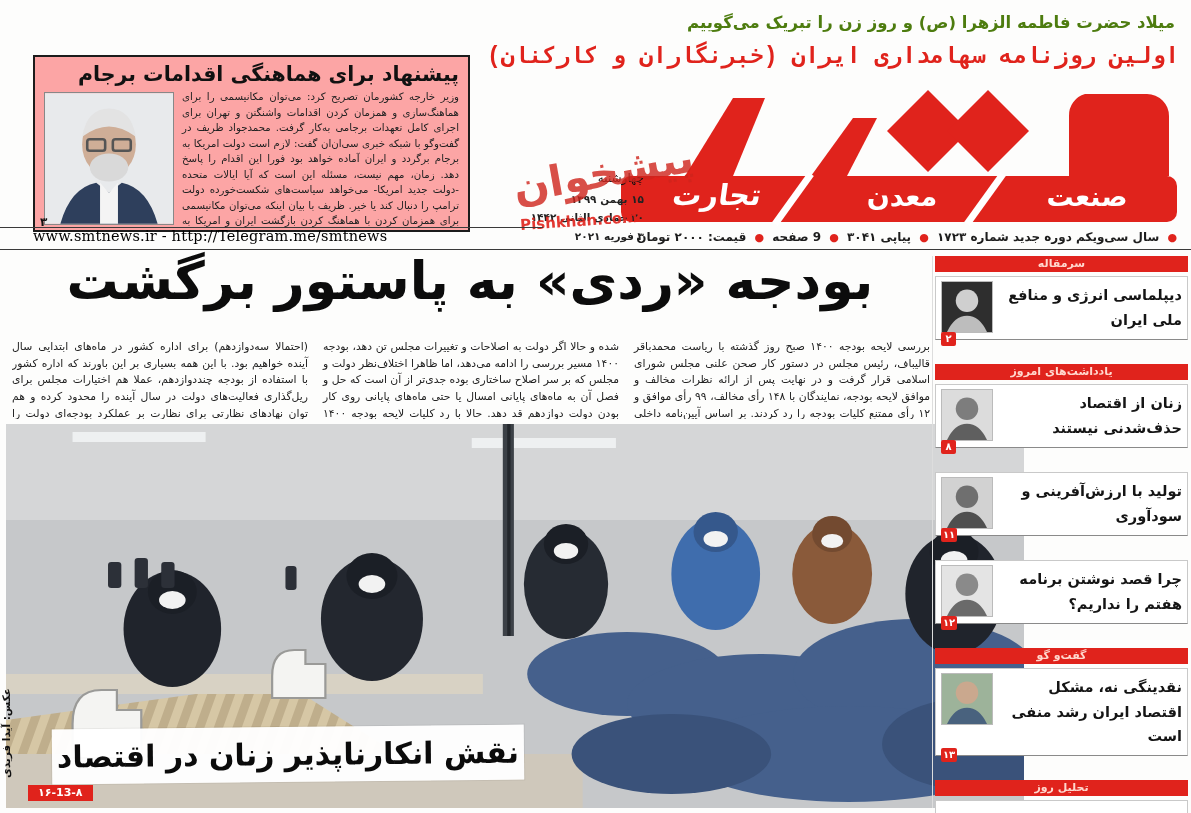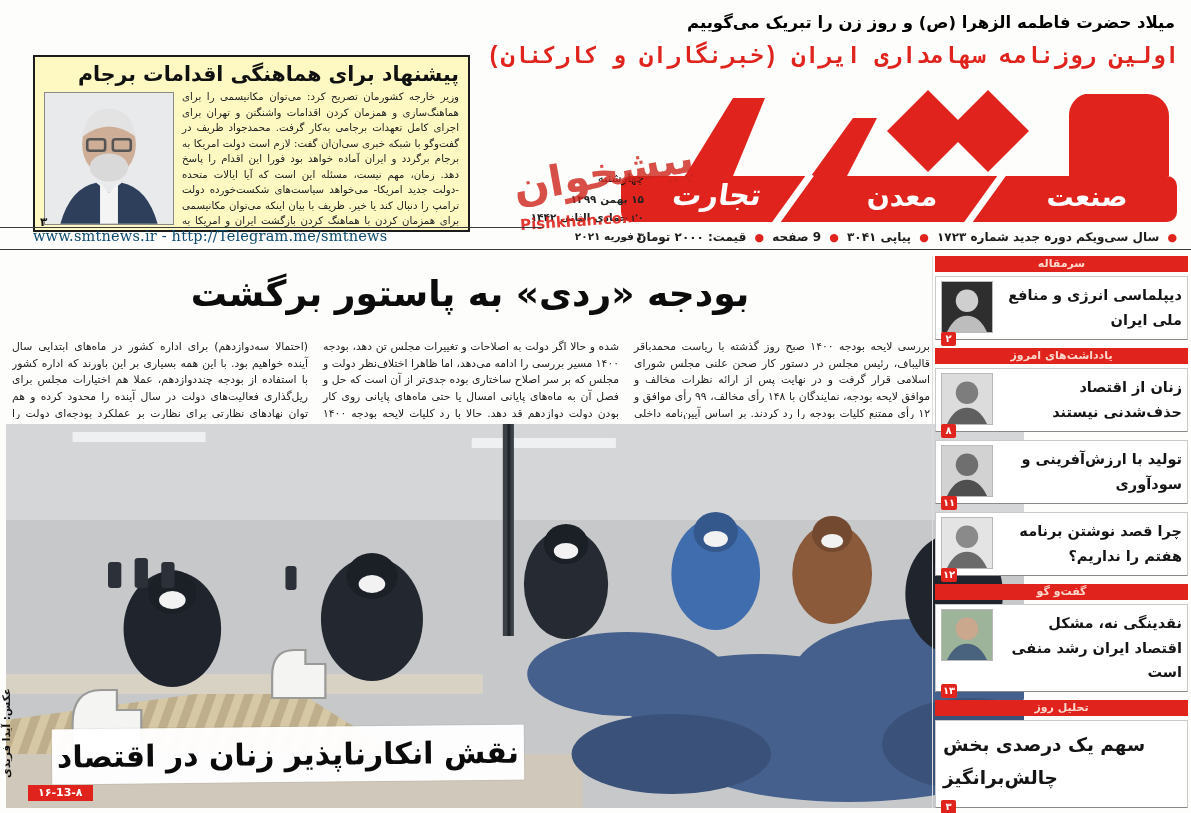--- a/index.html
+++ b/index.html
@@ -2,76 +2,76 @@
 <html lang="fa"><head>
 <meta charset="utf-8">
 <style>
   * { margin:0; padding:0; box-sizing:border-box; }
   html,body { width:1191px; height:813px; }
   body {
     position:relative; background:#fdfdfc; overflow:hidden;
     font-family:"DejaVu Sans", sans-serif; direction:rtl; color:#111;
   }
   
-  .greeting { position:absolute; top:13px; right:16px; font-size:16.5px; font-weight:bold; color:#000000; }
+  .greeting { position:absolute; top:13px; right:16px; font-size:16.5px; font-weight:bold; color:#4d7c0f; }
   .tagline  { position:absolute; top:42px; right:12px; font-size:23px; font-weight:bold; color:#e0231c;font-family:Liberation Mono, monospace; }
   .logo { position:absolute; top:84px; right:4px; width:572px; height:152px; }
   .logo svg { width:100%; height:100%; }
   .logo .word { position:absolute; color:#fff; font-weight:bold; font-size:27px; bottom:24px; text-align:center; }
   .logo .w-right { right:30px; width:140px; }
   .logo .w-mid   { right:215px; width:140px; }
   .logo .w-left  { right:395px; width:150px; font-size:29px; transform:skewX(-8deg); }
   .datebox { position:absolute; top:140px; left:522px; width:122px; text-align:right; line-height:1.8; }
   .datebox .weekday { font-size:12px; font-weight:normal;margin-top:28px; }
   .datebox .dline { font-size:10.5px; font-weight:bold; color:#222; }
   .watermark { position:absolute; top:148px; left:512px; font-size:42px; font-weight:bold;
                color:#cf241c; opacity:.8; transform:rotate(-10deg); pointer-events:none; }
   .watermark-site { position:absolute; top:212px; left:520px; font-size:15px; font-weight:bold;
                color:#e0231c; opacity:.9; direction:ltr; transform:rotate(-4deg); }
   
   .topbox { position:absolute; top:55px; left:33px; width:437px; height:177px;
-            border:2px solid #1c1c1c; background:#fef9c3; padding:5px 9px 8px; overflow:hidden; }
+            border:2px solid #1c1c1c; background:#fca5a5; padding:5px 9px 8px; overflow:hidden; }
   .topbox h2 { font-size:20.5px; font-weight:bold; text-align:right; margin-bottom:3px; }
   .topbox .body { font-size:10.2px; line-height:1.52; text-align:justify; color:#222; }
   .zarif { float:left; width:130px; height:133px; margin:3px 8px 2px 0; border:1px solid #888; }
   .zarif svg { width:100%; height:100%; display:block; }
   .badge-sq { display:inline-block; background:#e0231c; color:#fff; font-size:10px; font-weight:bold;
               min-width:15px; height:14px; line-height:14px; text-align:center; border-radius:2px; padding:0 2px; }
   .topbox .corner { position:absolute; left:5px; bottom:1px; font-size:12px; font-weight:bold; }
   
   .urls { position:absolute; top:228px; left:33px; direction:ltr; font-family:"DejaVu Serif", serif;
-          font-size:14.5px; color:#0c4a6e; letter-spacing:.2px; }
+          font-size:14.5px; color:#000000; letter-spacing:.2px; }
   .rule { position:absolute; height:0; border-top:1.6px solid #3a3a3a; }
   .rule-right-top { top:227px; left:0; width:543px; }
   .rule-main { top:249px; left:0; width:1191px; }
   .issue-info { position:absolute; top:230px; right:10px; font-size:12px; font-weight:bold; color:#1d1d1d; }
   .issue-info .dot { color:#e0231c; font-size:11px; padding:0 4px; }
   
   .lead-headline { position:absolute; top:251px; left:10px; width:920px; text-align:center;
-                   font-size:36px; font-weight:bold; color:#0c0c0c; letter-spacing:-1px;margin-top:22px; }
+                   font-size:52px; font-weight:bold; color:#0c0c0c; letter-spacing:-1px; }
   .lead-cols { position:absolute; top:339px; left:12px; width:918px; height:80px; display:flex; gap:15px; overflow:hidden; }
   .lead-cols .col { flex:1; font-size:10.8px; line-height:1.55; text-align:justify; color:#222; }
   
   .photo-wrap { position:absolute; top:424px; left:6px; width:1018px; height:384px; overflow:hidden; background:#c9cbcd; }
   .photo-wrap svg { width:100%; height:100%; display:block; }
   .caption-band { position:absolute; left:46px; bottom:26px; width:472px; height:55px;
                   background:rgba(255,255,255,.96); display:flex; align-items:center; justify-content:center;
                   transform:rotate(-.6deg); box-shadow:0 0 0 1px rgba(0,0,0,.05); }
   .caption-band span { font-size:30px; font-weight:bold; white-space:nowrap; color:#0b0b0b; }
   .pages-badge { position:absolute; left:22px; bottom:7px; background:#e0231c; color:#fff;
                  font-size:11px; font-weight:bold; padding:1px 10px 2px; direction:ltr; }
   .photo-credit { position:absolute; left:0px; top:688px; width:14px; font-size:10.5px; font-weight:bold;
                   color:#111; writing-mode:vertical-rl; transform:rotate(180deg); letter-spacing:1px; }
   
   .sidebar { position:absolute; top:256px; right:3px; width:253px; height:656px; overflow:hidden; }
   .v-rule { position:absolute; top:256px; left:932px; height:552px; border-left:1px solid #ddd; }
   .sb-bar { background:#e0231c; color:#ffd8ce; font-size:11px; font-weight:bold; text-align:center;
             height:16px; line-height:16px; margin-bottom:4px; }
   .sb-card { position:relative; background:#fff; border:1px solid #c9c9c9; border-bottom:1px solid #8a8a8a;
-             margin-bottom:8px; padding:4px 5px 6px; display:flex; gap:6px; min-height:56px; }
+             margin-bottom:24px; padding:4px 5px 6px; display:flex; gap:6px; min-height:56px; }
   .sb-card .sb-title { flex:1; font-size:14.5px; font-weight:bold; line-height:1.7; text-align:right;
                        padding-top:2px; color:#151515; }
   .sb-card .sb-badge { position:absolute; bottom:-7px; left:5px; }
   .portrait { width:52px; height:52px; flex:0 0 52px; border:1px solid #bbb; overflow:hidden; }
   .portrait svg { width:100%; height:100%; display:block; }
   .sb-card.center { display:block; text-align:center; }
   .sb-card.center .sb-title { font-size:18.5px; line-height:1.8; text-align:left; padding:3px 2px 6px; }
 </style>
 </head>
 <body>

